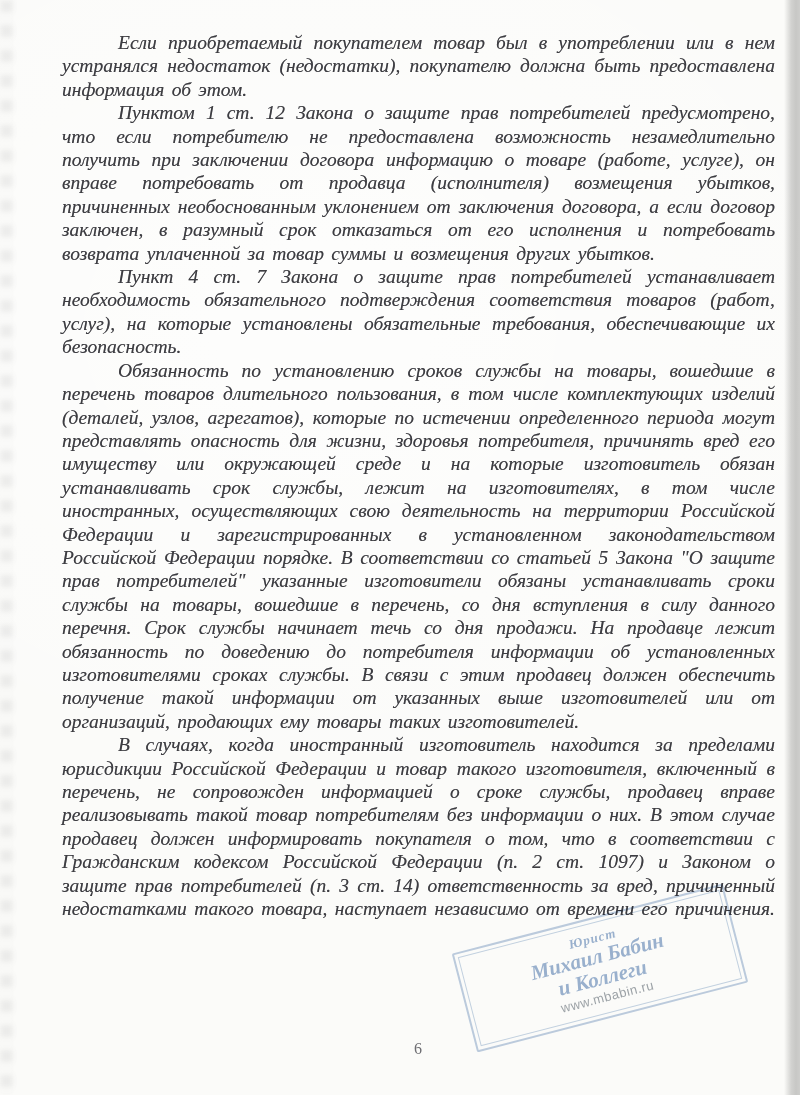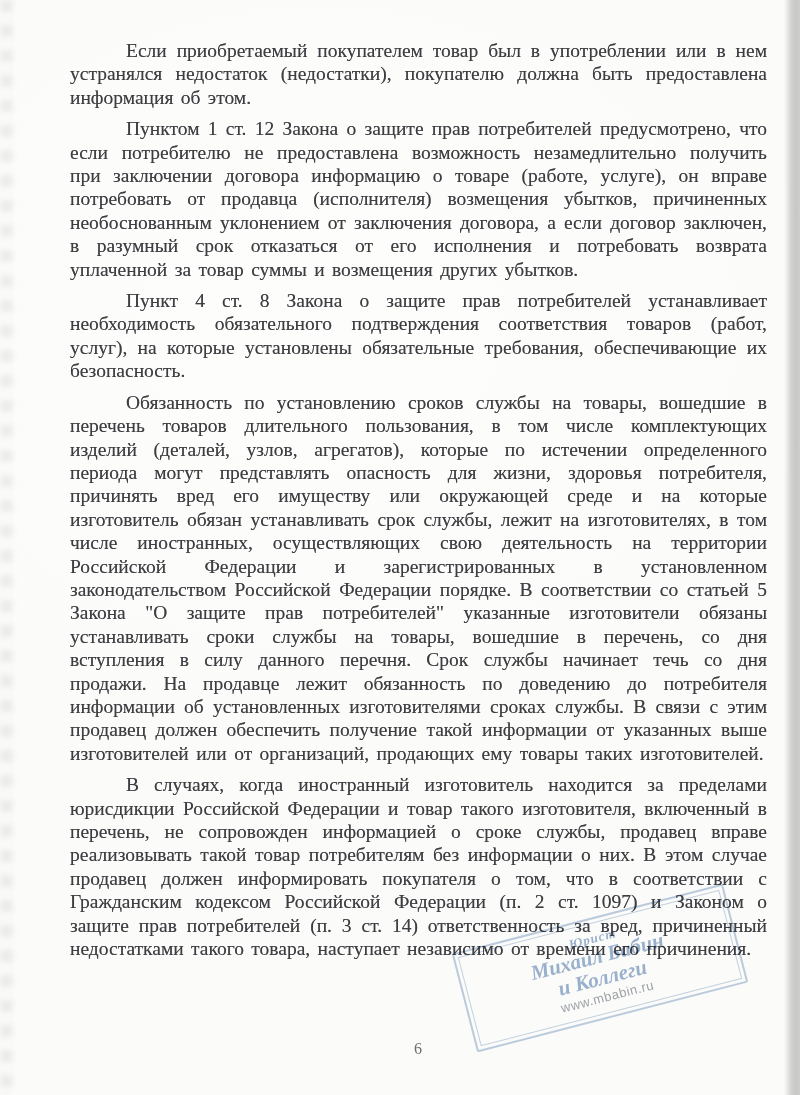--- a/index.html
+++ b/index.html
@@ -46,23 +46,24 @@
     left: 62px;
     top: 31px;
     width: 713px;
     font-size: 19.5px;
     line-height: 23.4px;
     color: #3d3d42;
     text-align: justify;
     text-shadow: 0 0 0.5px rgba(61,61,66,0.55);
   }
   .text-block p {
-    margin: 8px;
+    margin: 0;
     text-indent: 56px;
     word-spacing: 2.5px;
+    font-style: italic;
   }
   
   .stamp {
     position: absolute;
     left: 460px;
     top: 917px;
     width: 280px;
     height: 102px;
     box-sizing: border-box;
     transform: rotate(-14.5deg);
@@ -113,21 +114,21 @@
 <body>
 
 <div class="page">
 
   <div class="edge-left"></div>
   <div class="edge-right"></div>
 
   <main class="text-block">
     <p>Если приобретаемый покупателем товар был в употреблении или в нем устранялся недостаток (недостатки), покупателю должна быть предоставлена информация об этом.</p>
     <p>Пунктом 1 ст. 12 Закона о защите прав потребителей предусмотрено, что если потребителю не предоставлена возможность незамедлительно получить при заключении договора информацию о товаре (работе, услуге), он вправе потребовать от продавца (исполнителя) возмещения убытков, причиненных необоснованным уклонением от заключения договора, а если договор заключен, в разумный срок отказаться от его исполнения и потребовать возврата уплаченной за товар суммы и возмещения других убытков.</p>
-    <p>Пункт 4 ст. 8 Закона о защите прав потребителей устанавливает необходимость обязательного подтверждения соответствия товаров (работ, услуг), на которые установлены обязательные требования, обеспечивающие их безопасность.</p>
+    <p>Пункт 4 ст. 7 Закона о защите прав потребителей устанавливает необходимость обязательного подтверждения соответствия товаров (работ, услуг), на которые установлены обязательные требования, обеспечивающие их безопасность.</p>
     <p>Обязанность по установлению сроков службы на товары, вошедшие в перечень товаров длительного пользования, в том числе комплектующих изделий (деталей, узлов, агрегатов), которые по истечении определенного периода могут представлять опасность для жизни, здоровья потребителя, причинять вред его имуществу или окружающей среде и на которые изготовитель обязан устанавливать срок службы, лежит на изготовителях, в том числе иностранных, осуществляющих свою деятельность на территории Российской Федерации и зарегистрированных в установленном законодательством Российской Федерации порядке. В соответствии со статьей 5 Закона "О защите прав потребителей" указанные изготовители обязаны устанавливать сроки службы на товары, вошедшие в перечень, со дня вступления в силу данного перечня. Срок службы начинает течь со дня продажи. На продавце лежит обязанность по доведению до потребителя информации об установленных изготовителями сроках службы. В связи с этим продавец должен обеспечить получение такой информации от указанных выше изготовителей или от организаций, продающих ему товары таких изготовителей.</p>
     <p>В случаях, когда иностранный изготовитель находится за пределами юрисдикции Российской Федерации и товар такого изготовителя, включенный в перечень, не сопровожден информацией о сроке службы, продавец вправе реализовывать такой товар потребителям без информации о них. В этом случае продавец должен информировать покупателя о том, что в соответствии с Гражданским кодексом Российской Федерации (п. 2 ст. 1097) и Законом о защите прав потребителей (п. 3 ст. 14) ответственность за вред, причиненный недостатками такого товара, наступает независимо от времени его причинения.</p>
   </main>
 
   <div class="stamp">
     <div class="stamp-inner">
       <div class="stamp-line stamp-title">Юрист</div>
       <div class="stamp-line stamp-name">Михаил Бабин</div>
       <div class="stamp-line stamp-sub">и Коллеги</div>
       <div class="stamp-url">www.mbabin.ru</div>

